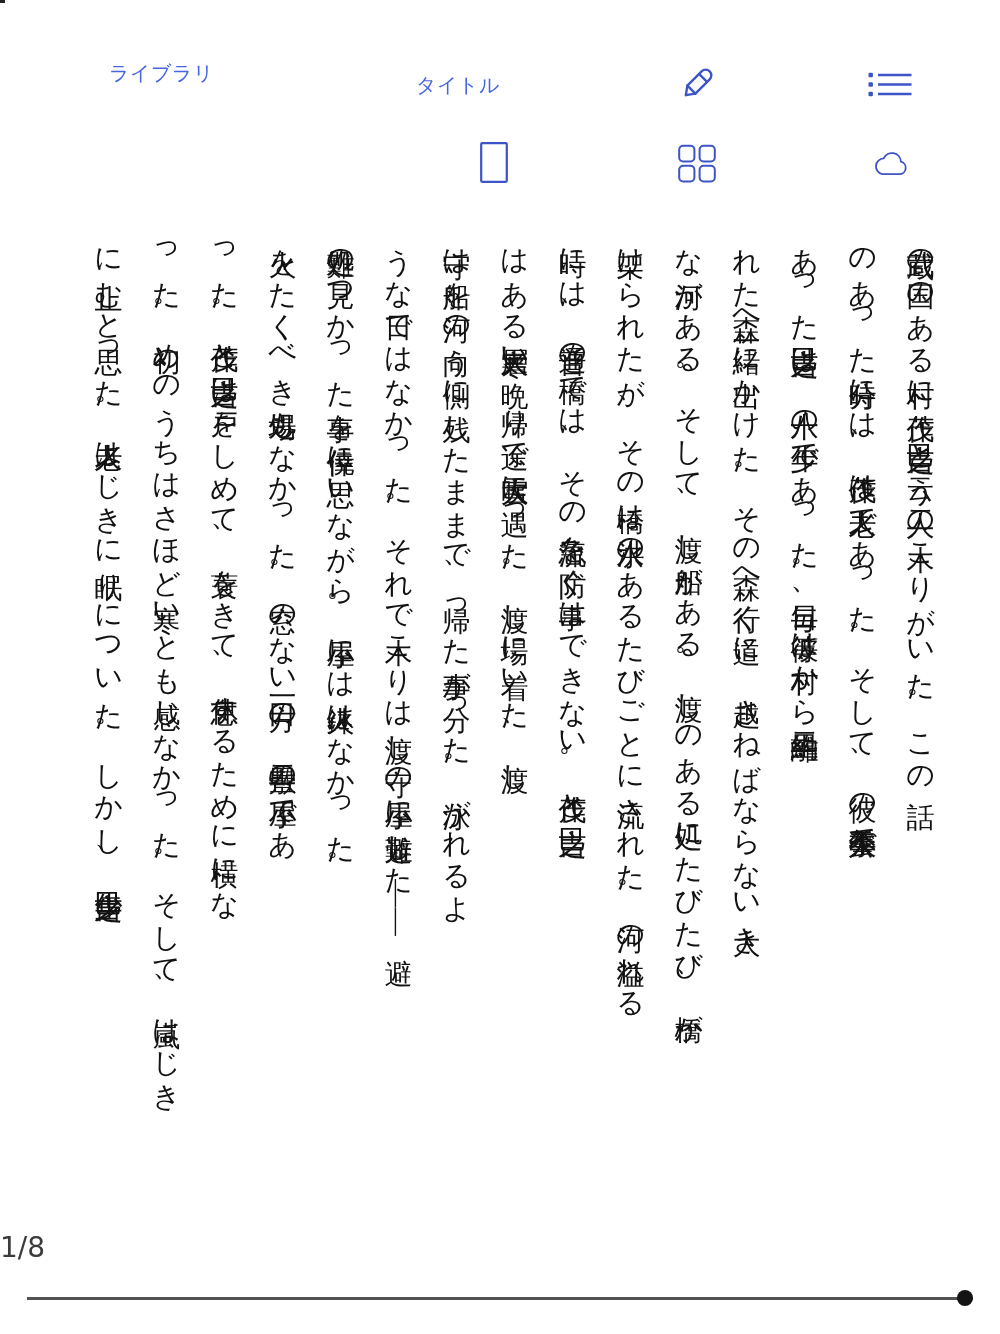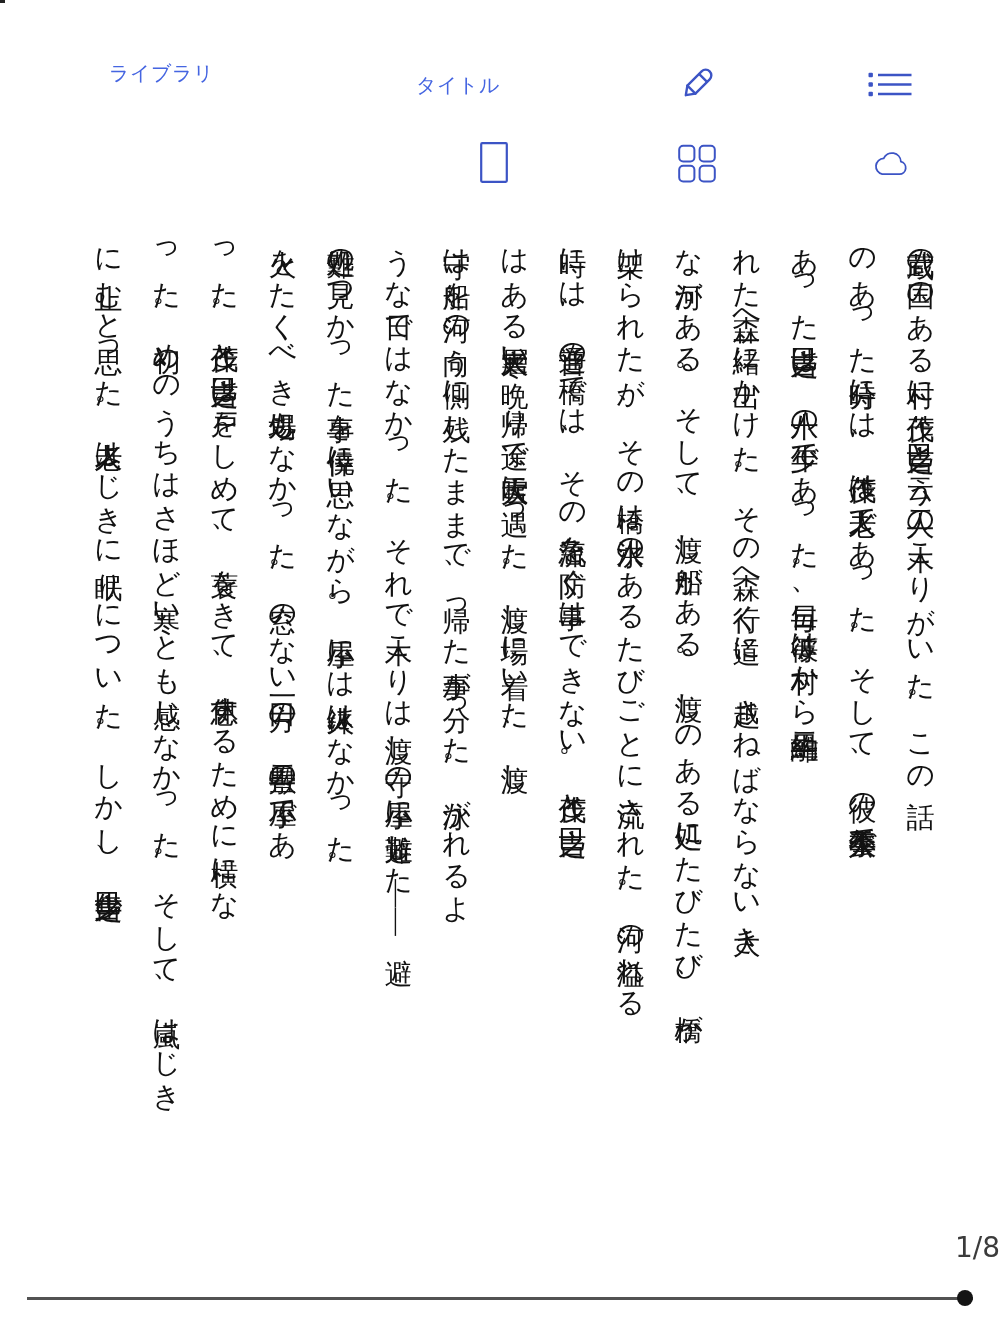--- a/index.html
+++ b/index.html
@@ -52,21 +52,21 @@
     font-family: "Liberation Serif", serif;
     font-size: 28px;
     line-height: 58px;
     letter-spacing: 0.5px;
     color: var(--body-text, #121212);
     cursor: auto;
   }
   
   .page-indicator {
     position: absolute; left: 0; top: 1231px; width: 1000px;
-    text-align: right;
+    text-align: left;
     font-family: "DejaVu Sans", sans-serif;
     font-size: 28px;
     color: var(--indicator-text, #3B3B3B);
   }
   .progress {
     position: absolute; left: 0; top: 1280px; width: 1000px; height: 36px;
     cursor: pointer;
   }
   .progress-track {
     position: absolute; left: 27px; top: 17px; width: 946px; height: 3px;

